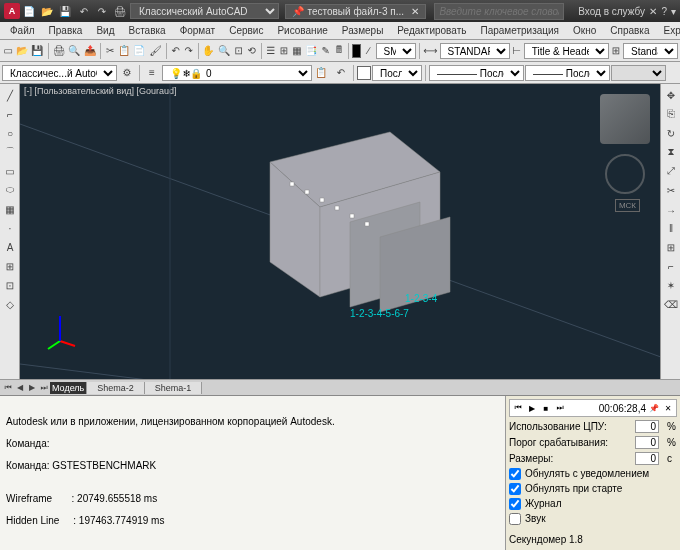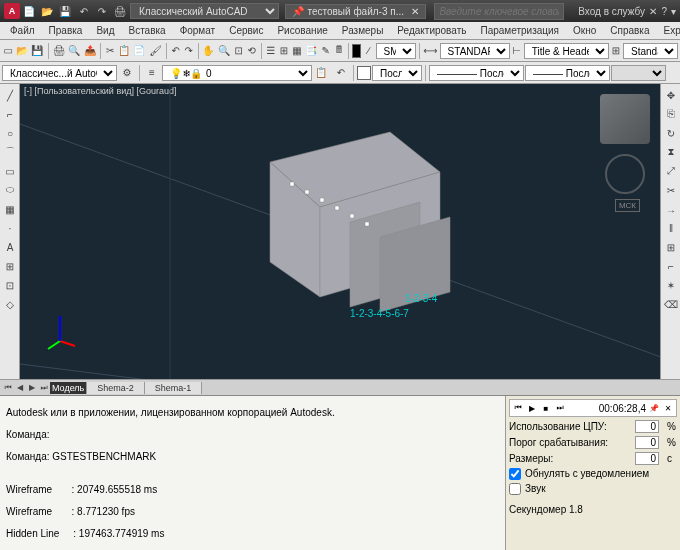--- a/index.html
+++ b/index.html
@@ -25,21 +25,21 @@
 .axis-gizmo{position:absolute;bottom:28px;left:20px;width:40px;height:40px}
 .viewcube{position:absolute;top:10px;right:10px;width:50px;height:50px;background:linear-gradient(135deg,#999,#666);border-radius:4px;opacity:.7}
 .nav-wheel{position:absolute;top:70px;right:15px;width:40px;height:40px;border:2px solid #888;border-radius:50%;opacity:.5}
 .wcs-label{position:absolute;top:115px;right:20px;color:#888;font-size:8px;border:1px solid #666;padding:1px 3px}
 .model3d{position:absolute;top:50%;left:50%;transform:translate(-50%,-55%);width:260px;height:200px}
 .tabs-strip{height:16px;background:#d0d0d0;display:flex;align-items:center;padding:0 2px;gap:0;border-top:1px solid #999}
 .tab-nav{width:12px;height:12px;display:flex;align-items:center;justify-content:center;color:#444;cursor:pointer;font-size:8px}
 .model-tab{background:#333;color:#fff;padding:1px 2px;font-size:9px;border-right:1px solid #999}
 .layout-tab{background:#e0e0e0;color:#333;padding:1px 10px;font-size:9px;border-right:1px solid #999;cursor:pointer}
 .cmd-area{height:155px;background:#f4f4f0;display:flex;border-top:1px solid #888}
-.cmd-text{flex:1;padding:0 6px;font-family:'Courier New',monospace;font-size:10px;color:#000;white-space:pre;overflow:hidden}
+.cmd-text{flex:1;padding:9px 6px;font-family:'Courier New',monospace;font-size:10px;color:#000;white-space:pre;overflow:hidden}
 .cmd-line{display:block}
 .bench-panel{width:175px;background:#ece9d8;border-left:1px solid #999;padding:3px;display:flex;flex-direction:column;gap:3px}
 .bp-controls{display:flex;align-items:center;gap:2px;background:#fff;border:1px solid #aaa;padding:2px}
 .bp-btn{width:12px;height:12px;display:flex;align-items:center;justify-content:center;cursor:pointer;font-size:8px}
 .bp-time{margin-left:auto;font-size:10px;font-family:Liberation Sans, sans-serif}
 .bp-row{display:flex;align-items:center;gap:8px;font-size:10px}
 .bp-label{flex:1}
 .bp-val{width:24px;background:#fff;border:1px solid #999;text-align:right;padding:0 2px}
 .bp-unit{width:10px}
 .bp-check{display:flex;gap:4px;font-size:10px}
@@ -225,21 +225,20 @@
   <div class="layout-tab">Shema-1</div>
 </div>
 
 <div class="cmd-area">
   <div class="cmd-text">
 <span class="cmd-line">Autodesk или в приложении, лицензированном корпорацией Autodesk.</span>
 <span class="cmd-line">Команда:</span>
 <span class="cmd-line">Команда: GSTESTBENCHMARK</span>
 <span class="cmd-line"></span>
 <span class="cmd-line">Wireframe       : 20749.655518 ms</span>
-<span class="cmd-line">Wireframe       : 8.771230 fps</span>
 <span class="cmd-line">Hidden Line     : 197463.774919 ms</span>
 
 
 
 
 
 <span class="cmd-line"></span>
 
   </div>
   <div class="bench-panel">
@@ -265,18 +264,26 @@
     <div class="bp-row">
         <span class="bp-label">Размеры:</span>
         <span class="bp-val">0</span>
         <span class="bp-unit">с</span>
       </div>
     <label class="bp-check">
         <input type="checkbox" checked="" style="">
         <span>Обнулять с уведомлением</span>
       </label>
     <label class="bp-check">
+        <input type="checkbox" checked="" style="">
+        <span>Обнулять при старте</span>
+      </label>
+    <label class="bp-check">
+        <input type="checkbox" checked="" style="">
+        <span>Журнал</span>
+      </label>
+    <label class="bp-check">
         <input type="checkbox" style="">
         <span>Звук</span>
       </label>
     <div style="font-size:10px;margin-top:6px">Секундомер 1.8</div>
   </div>
 </div>
 
 </body></html>

